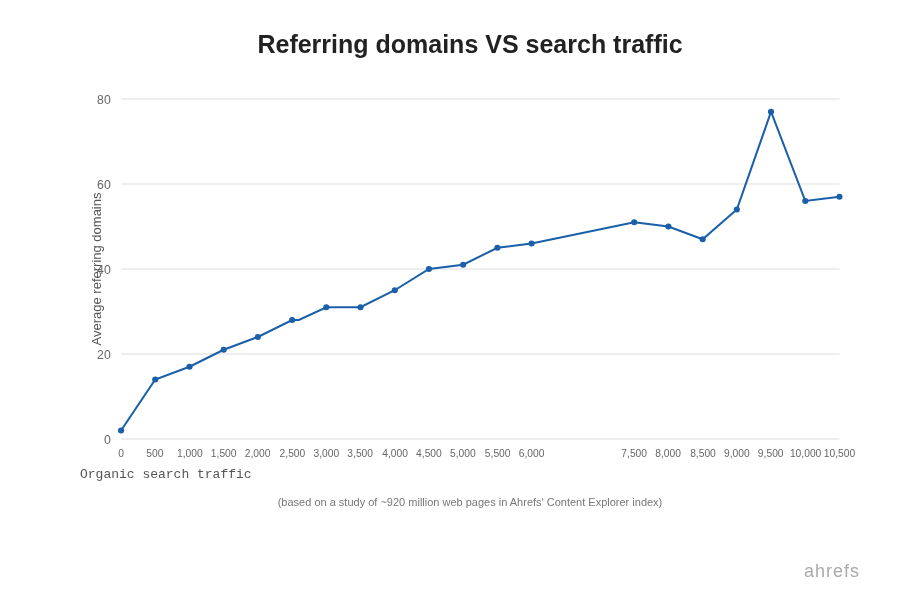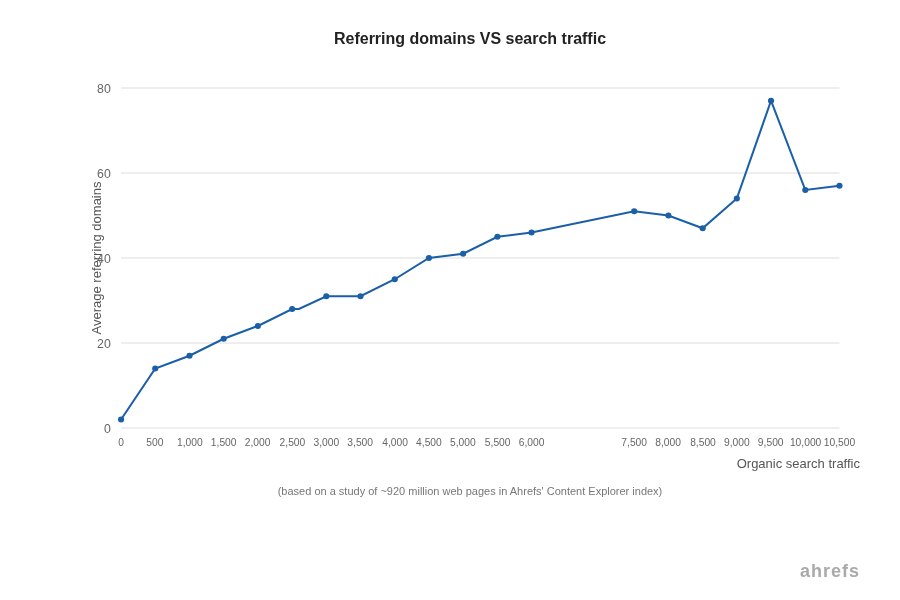--- a/index.html
+++ b/index.html
@@ -11,21 +11,21 @@
       overflow: hidden;
     }
     .container {
       width: 900px;
       height: 600px;
       position: relative;
       padding: 30px 40px 80px 80px;
     }
     .chart-title {
       text-align: center;
-      font-size: 16px;
+      font-size: 25px;
       font-weight: bold;
       color: #222;
       margin-bottom: 20px;
       padding-left: 0;
       width: 100%;
       padding-right: 0;
     }
     .chart-area {
       position: relative;
       width: 100%;
@@ -34,38 +34,39 @@
     .y-axis-label {
       position: absolute;
       left: -60px;
       top: 50%;
       transform: translateY(-50%) rotate(-90deg);
       font-size: 13px;
       color: #555;
       white-space: nowrap;
     }
     .x-axis-label {
-      text-align: right;
+      text-align: left;
       font-size: 13px;
       color: #555;
       margin-top: 8px;
       padding-left: 0;
+      font-family: Liberation Mono, monospace;
     }
     .footnote {
       text-align: center;
       font-size: 11px;
       color: #777;
       margin-top: 14px;
     }
     .ahrefs-brand {
       position: absolute;
       bottom: 18px;
       right: 40px;
       font-size: 18px;
-      font-weight: bold;
+      font-weight: normal;
       color: #aaa;
       letter-spacing: 1px;
     }
     svg.chart-svg {
       width: 100%;
       height: 100%;
     }
   </style>
 </head>
 <body>

